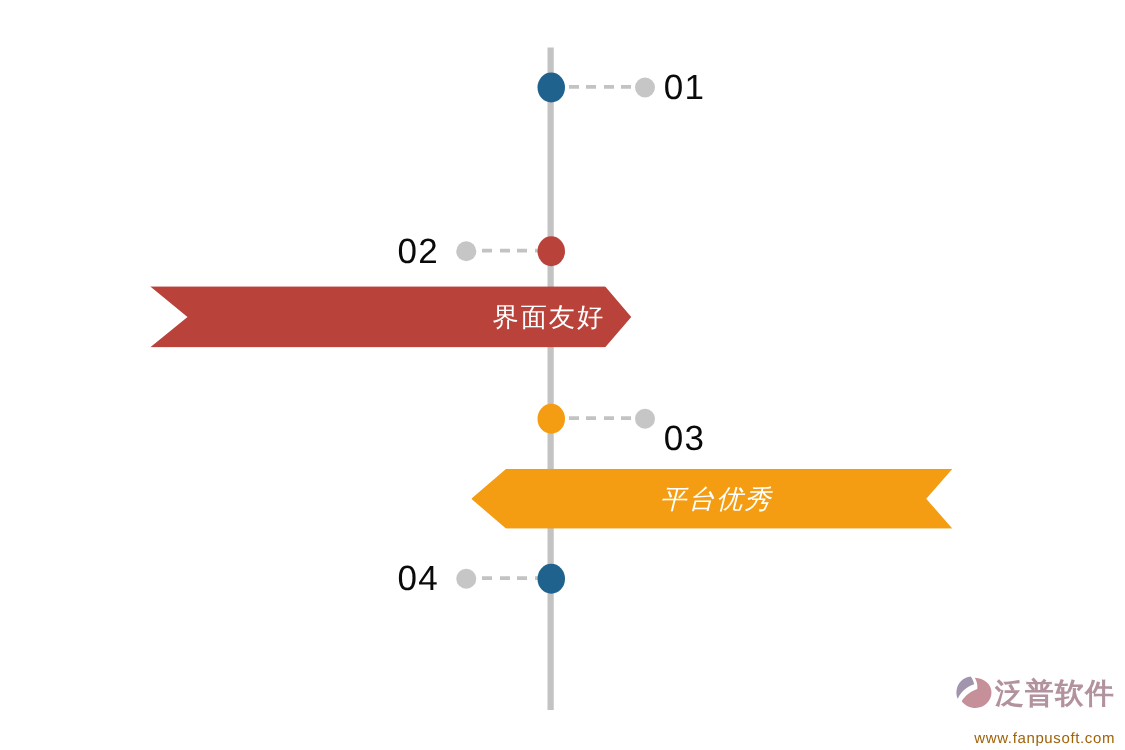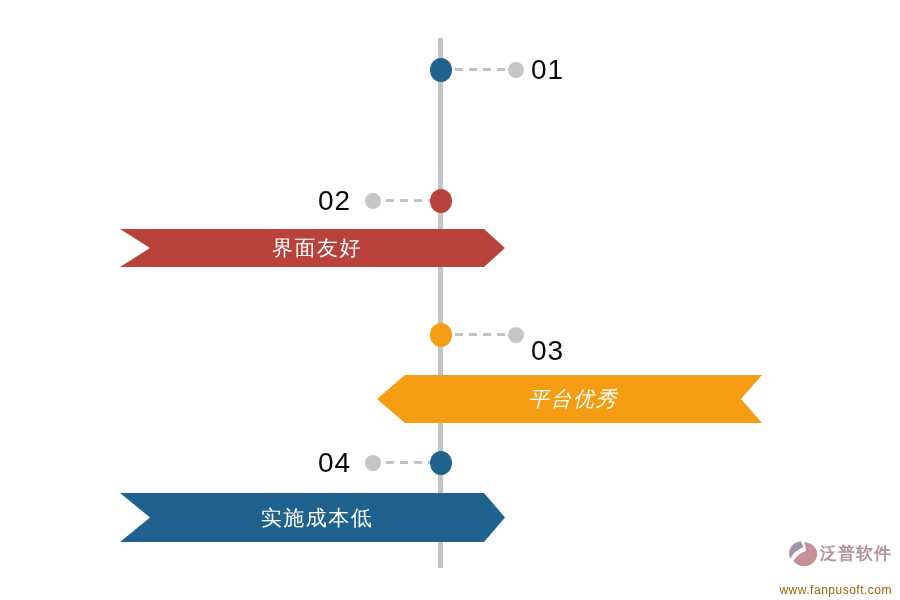--- a/index.html
+++ b/index.html
@@ -34,21 +34,21 @@
   .banner .banner-text {
     color: #ffffff;
     font-size: 21px;
     letter-spacing: 1.5px;
     white-space: nowrap;
   }
   .point-left  { clip-path: polygon(0 50%, 28px 0, 100% 0, calc(100% - 21px) 50%, 100% 100%, 28px 100%); padding-left: 28px; padding-right: 21px; }
   .point-right { clip-path: polygon(0 0, calc(100% - 21px) 0, 100% 50%, calc(100% - 21px) 100%, 0 100%, 30px 50%); padding-left: 30px; padding-right: 21px; }
 
   .b1 { left: 395px; top: 100px; width: 380px; height: 48px; }
-  .b2 { left: 120px; top: 229px; width: 385px; height: 38px; }
+  .b2 { left: 120px; top: 229px; width: 385px; height: 49px; justify-content: flex-end; }
   .b3 { left: 377px; top: 375px; width: 385px; height: 48px; font-style: italic; }
   .b4 { left: 120px; top: 493px; width: 385px; height: 49px; }
 
   
   .connector {
     position: absolute;
     height: 3px;
     background: repeating-linear-gradient(90deg, #c3c3c3 0 8px, transparent 8px 14px);
     z-index: 3;
   }
@@ -99,21 +99,21 @@
   .watermark {
     position: absolute;
     right: 8px; bottom: 3px;
     display: flex;
     flex-direction: column;
     align-items: flex-end;
     z-index: 5;
   }
   .wm-row { display: flex; align-items: center; gap: 2px; }
   .wm-brand {
-    font-size: 17px;
+    font-size: 23px;
     font-weight: 700;
     letter-spacing: 1px;
     color: #b2929e;
     line-height: 26px;
   }
   .wm-url {
     font-size: 12px;
     color: #a16207;
     letter-spacing: 0.5px;
     line-height: 14px;
@@ -145,23 +145,20 @@
   <div class="main-dot d3" style="background-color: rgb(244, 157, 19);"></div>
   <div class="num n3">03</div>
   <div class="banner point-left b3" style="background-color: rgb(244, 157, 19);">
     <span class="banner-text">平台优秀</span>
   </div>
 
   <div class="connector c4"></div>
   <div class="gray-dot g4"></div>
   <div class="main-dot d4" style="background-color: rgb(31, 98, 142);"></div>
   <div class="num n4">04</div>
-  <div class="banner point-right b4" style="background-color: rgb(31, 98, 142);">
-    <span class="banner-text">实施成本低</span>
-  </div>
 
   <div class="watermark">
     <div class="wm-row">
       <span style="display:inline-flex;">
         <svg width="31" height="27" viewBox="0 0 31 27" aria-hidden="true">
           <path d="M13.5 1.2 C7.5 1.8 3 6.2 2.2 12.5 C1.9 14.8 2.3 17 3.2 18.9 C5.9 13.2 10.4 9.3 16.3 7.4 C15.9 5.1 15 3 13.5 1.2 Z" fill="#a195ad"></path>
           <path d="M16.8 2.2 C18.1 4.3 18.9 6.8 18.9 9.4 C18.9 10 18.9 10.5 18.8 11.1 C13.7 12.8 9.3 16.2 6.3 20.9 C8.9 24.2 12.9 26.3 17.4 26.3 C24.6 26.3 30.2 20.7 30.2 13.8 C30.2 7.6 24.4 2.4 16.8 2.2 Z" fill="#c59099"></path>
         </svg>
       </span>
       <span class="wm-brand">泛普软件</span>

